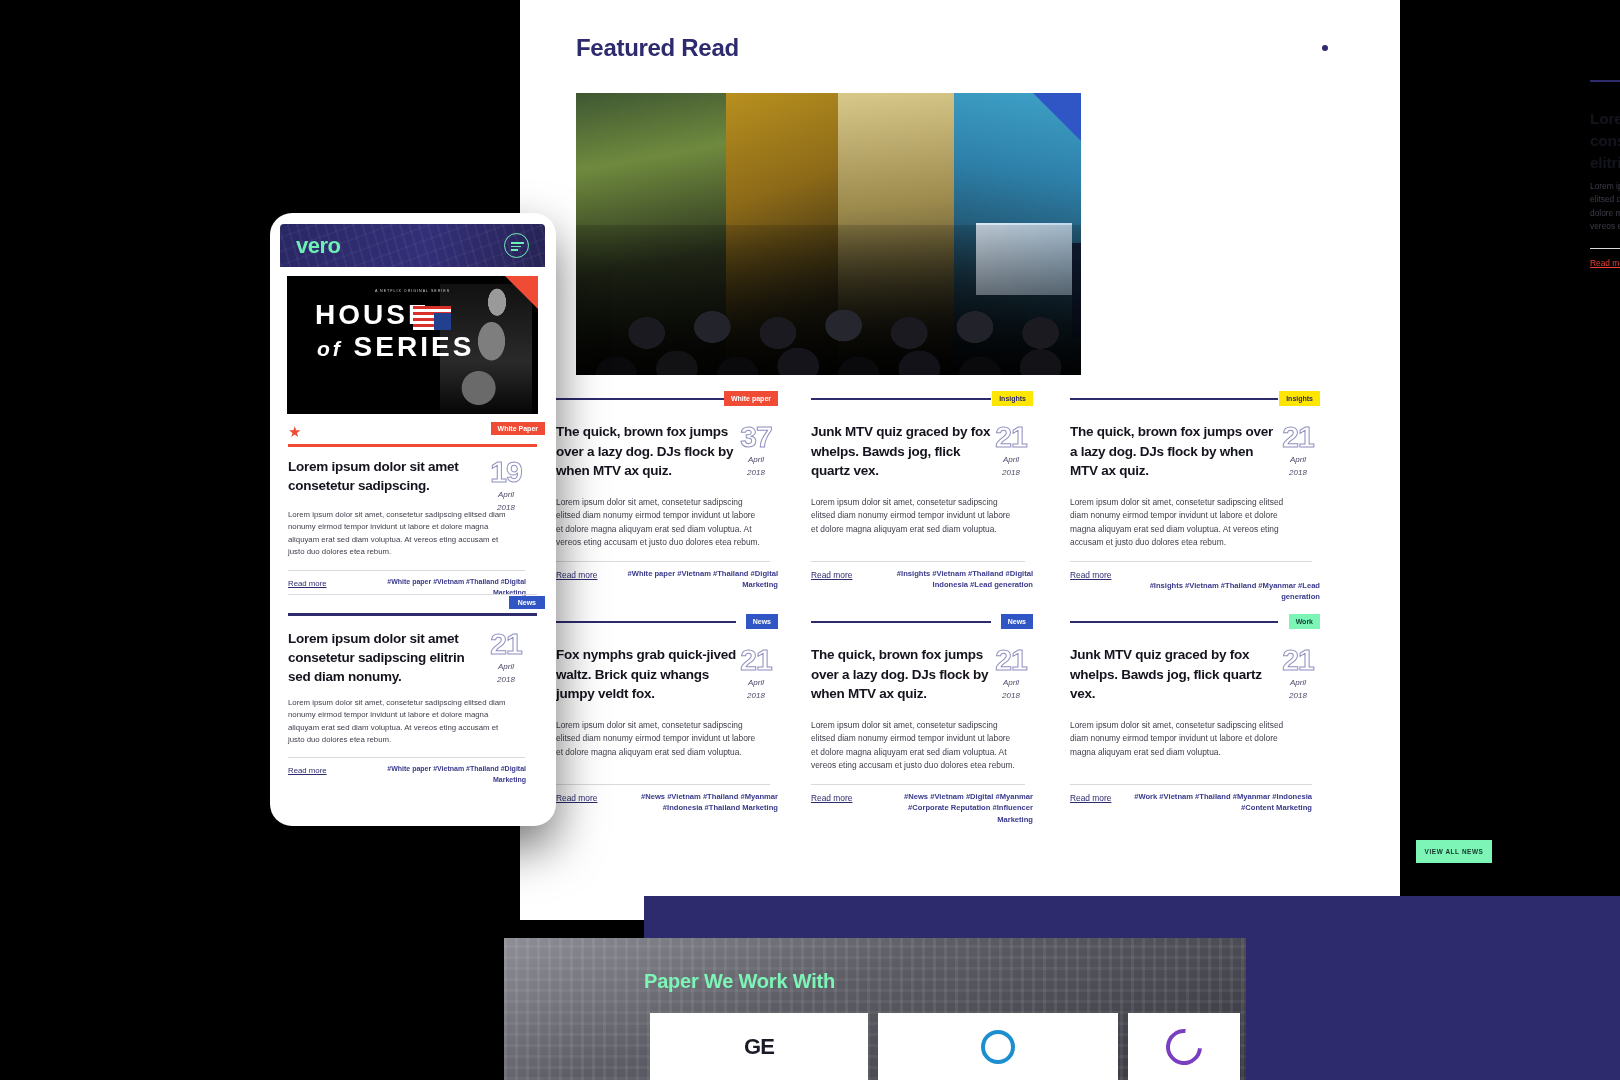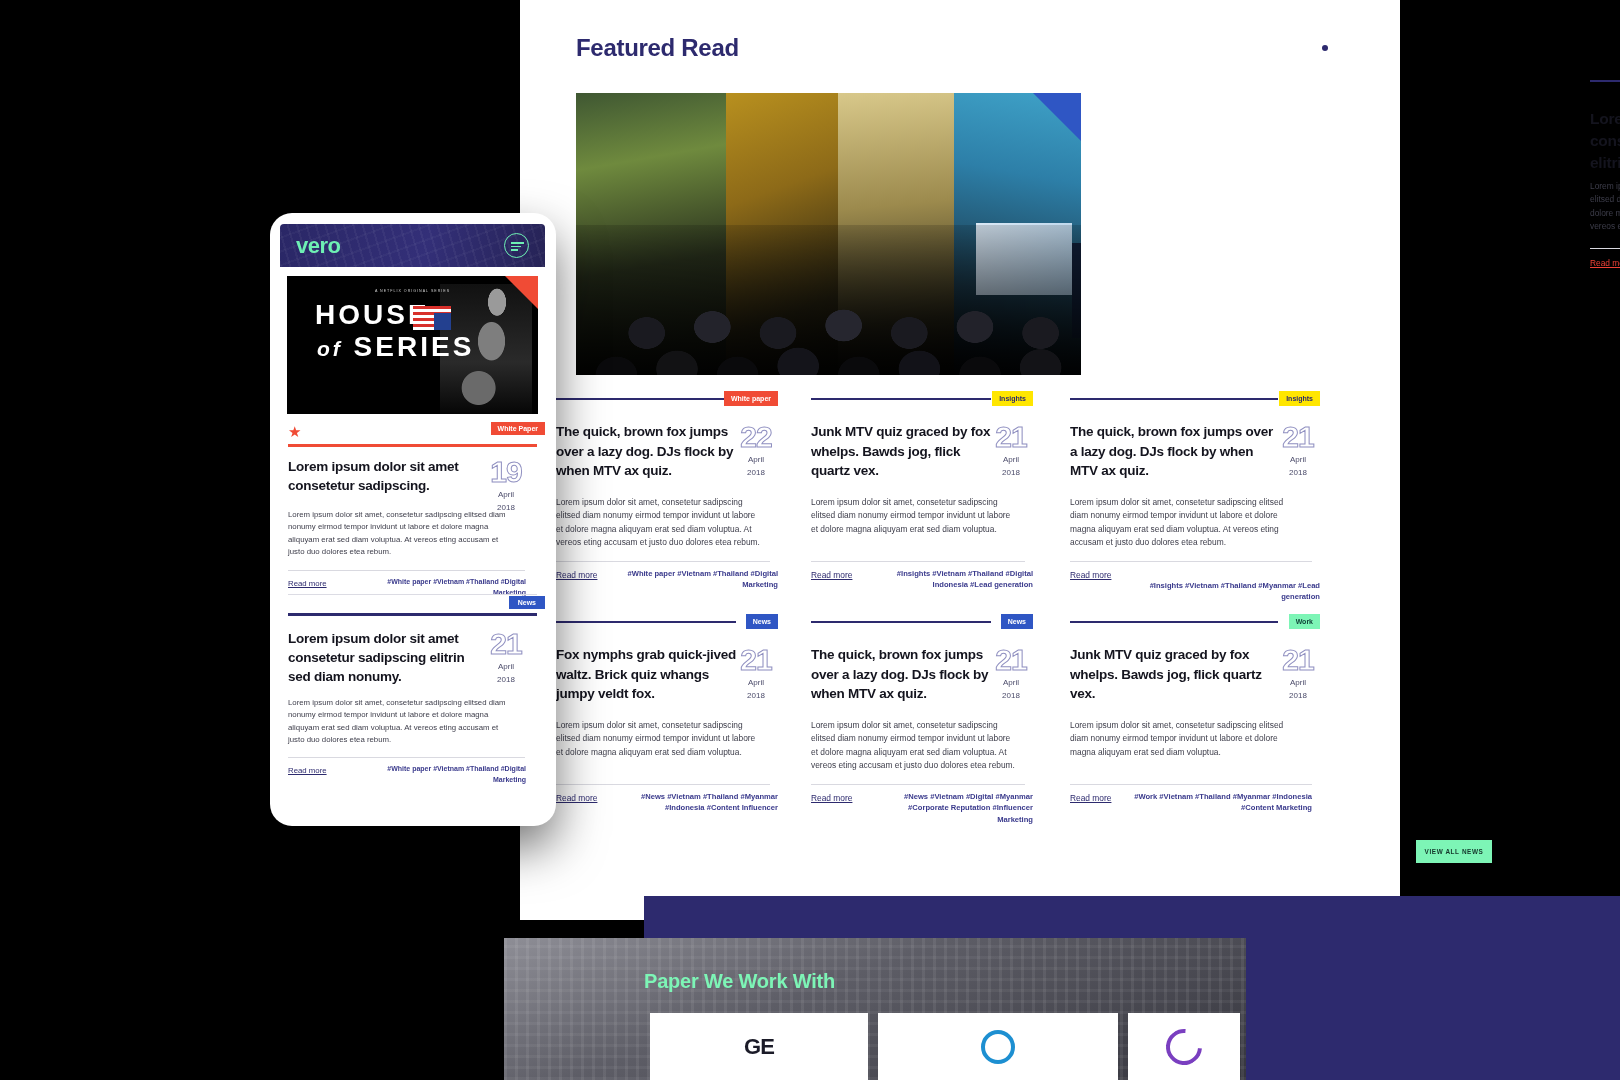--- a/index.html
+++ b/index.html
@@ -136,21 +136,21 @@
 
   .datebox { position: absolute; text-align: center; }
   .datebox .daynum {
     font-size: 30px; font-weight: bold;
     color: transparent;
     -webkit-text-stroke: 1px #8f8fc0;
     line-height: 1;
     letter-spacing: -1px;
   }
   .datebox .mon {
-    font-size: 8px; color: #4b4b6a; line-height: 1.25; margin-top: 3px;
+    font-size: 8px; color: #4b4b6a; line-height: 1.25; margin-top: 3px; font-style: italic;
   }
 
   
   #featured { left: 1070px; top: 80px; width: 250px; }
   #featured .topline { width: 190px; }
   #featured h3 { left: 0; top: 28px; width: 200px; font-size: 15.5px; line-height: 1.42; }
   #featured p.excerpt { left: 0; top: 100px; width: 212px; }
   #featured .rule { left: 0; top: 168px; width: 225px; }
   #featured a.readmore { left: 0; top: 178px; }
 
@@ -355,21 +355,21 @@
 
   <div id="grid"></div>
 
   <button id="view-all">VIEW ALL NEWS</button>
 <div class="card" style="left: 36px; top: 398px; width: 222px;">
       <div class="topline" style="width:180px"></div>
       <div class="badge " style="right:0;background:#f04b35">White paper</div>
       <h3 style="left:0;top:24px;width:182px;font-size:13.5px;line-height:1.45">The quick, brown fox jumps over a lazy dog. DJs flock by when MTV ax quiz.</h3>
       <p class="excerpt" style="left:0;top:98px;width:204px">Lorem ipsum dolor sit amet, consetetur sadipscing elitsed diam nonumy eirmod tempor invidunt ut labore et dolore magna aliquyam erat sed diam voluptua. At vereos eting accusam et justo duo dolores etea rebum.</p>
       <div class="datebox" style="right:0;top:24px;width:44px">
-        <div class="daynum">22</div>
+        <div class="daynum">37</div>
         <div class="mon">April</div>
         <div class="mon">2018</div>
       </div>
       <div class="rule" style="left:0;top:163px;width:214px"></div>
       <a class="readmore dark" href="#" style="left:0;top:172px">Read more</a>
       <div class="tags" style="right:0;top:170px;width:162px">#White paper #Vietnam #Thailand #Digital Marketing</div>
     </div>
     <div class="card" style="left: 291px; top: 398px; width: 222px;">
       <div class="topline" style="width:180px"></div>
       <div class="badge yellow" style="right:0;background:#ffe600">Insights</div>
@@ -403,21 +403,21 @@
       <div class="badge " style="right:0;background:#2f56c4">News</div>
       <h3 style="left:0;top:24px;width:182px;font-size:13.5px;line-height:1.45">Fox nymphs grab quick-jived waltz. Brick quiz whangs jumpy veldt fox.</h3>
       <p class="excerpt" style="left:0;top:98px;width:204px">Lorem ipsum dolor sit amet, consetetur sadipscing elitsed diam nonumy eirmod tempor invidunt ut labore et dolore magna aliquyam erat sed diam voluptua.</p>
       <div class="datebox" style="right:0;top:24px;width:44px">
         <div class="daynum">21</div>
         <div class="mon">April</div>
         <div class="mon">2018</div>
       </div>
       <div class="rule" style="left:0;top:163px;width:214px"></div>
       <a class="readmore dark" href="#" style="left:0;top:172px">Read more</a>
-      <div class="tags" style="right:0;top:170px;width:162px">#News #Vietnam #Thailand #Myanmar #Indonesia #Content Influencer</div>
+      <div class="tags" style="right:0;top:170px;width:162px">#News #Vietnam #Thailand #Myanmar #Indonesia #Thailand Marketing</div>
     </div>
     <div class="card" style="left: 291px; top: 621px; width: 222px;">
       <div class="topline" style="width:180px"></div>
       <div class="badge " style="right:0;background:#2f56c4">News</div>
       <h3 style="left:0;top:24px;width:182px;font-size:13.5px;line-height:1.45">The quick, brown fox jumps over a lazy dog. DJs flock by when MTV ax quiz.</h3>
       <p class="excerpt" style="left:0;top:98px;width:204px">Lorem ipsum dolor sit amet, consetetur sadipscing elitsed diam nonumy eirmod tempor invidunt ut labore et dolore magna aliquyam erat sed diam voluptua. At vereos eting accusam et justo duo dolores etea rebum.</p>
       <div class="datebox" style="right:0;top:24px;width:44px">
         <div class="daynum">21</div>
         <div class="mon">April</div>
         <div class="mon">2018</div>

